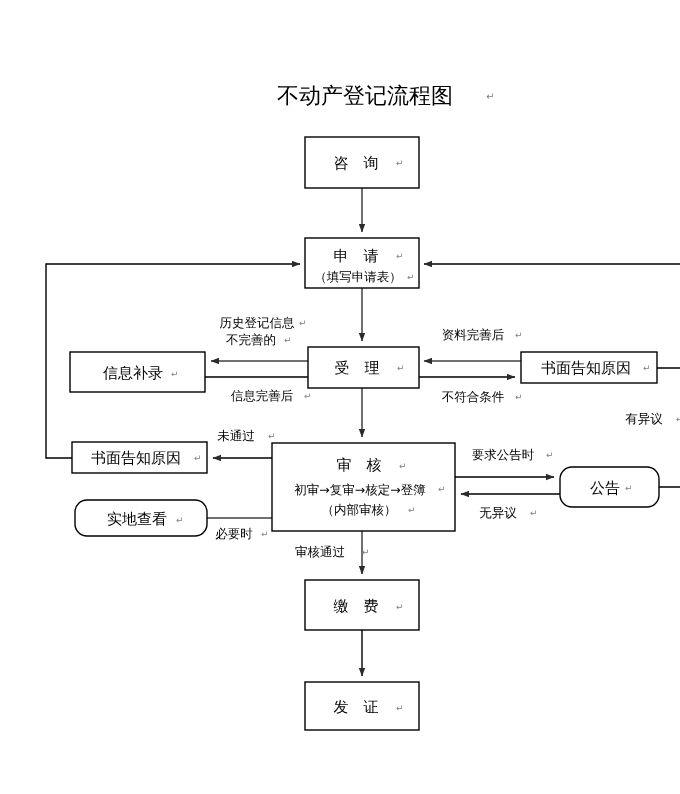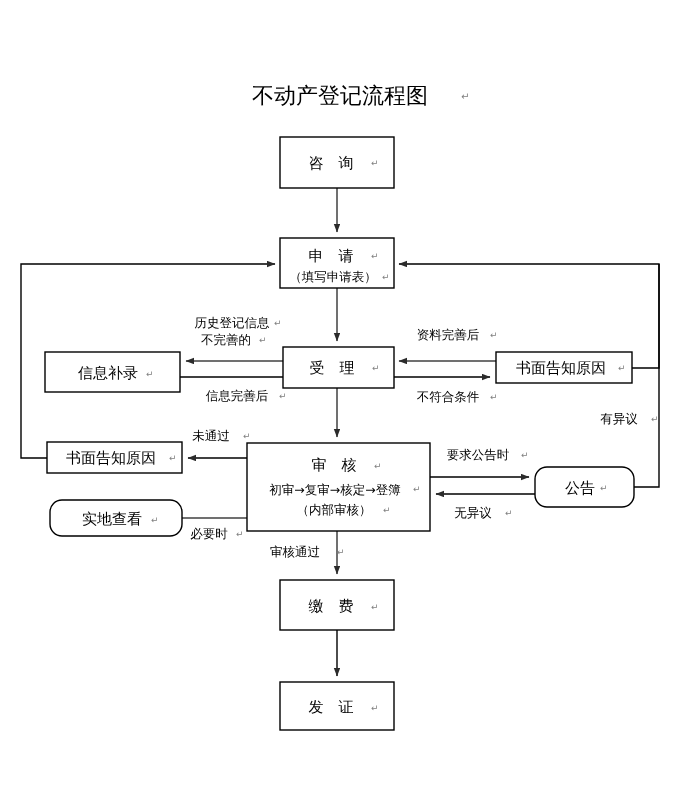--- a/index.html
+++ b/index.html
@@ -3,21 +3,21 @@
 <meta charset="utf-8">
 <style>
   html,body{margin:0;padding:0;background:#ffffff;}
   body{
     width:680px;height:794px;
     font-family:"DejaVu Sans","Liberation Sans",sans-serif;
     color:#000;
     position:relative;
     overflow:hidden;
   }
-  #flow-root{position:relative;width:548px;height:794px;}
+  #flow-root{position:relative;width:548px;height:794px;margin-left:25px;}
   svg.flow{position:absolute;top:0;left:0;width:680px;height:794px;}
   .node-rect{fill:#ffffff;stroke:#000000;stroke-width:1.4;}
   .node-rect-round{fill:#ffffff;stroke:#000000;stroke-width:1.4;}
   .edge{stroke:#404040;stroke-width:1.5;fill:none;}
   .edge-dark{stroke:#000000;stroke-width:1.4;fill:none;}
   text{font-family:"DejaVu Sans","Liberation Sans",sans-serif;fill:#000;}
   .node-label{font-size:15px;letter-spacing:0px;}
   .node-label-sub{font-size:12.5px;}
   .edge-label{font-size:12.5px;}
   .ret{font-size:9px;fill:#808080;}

